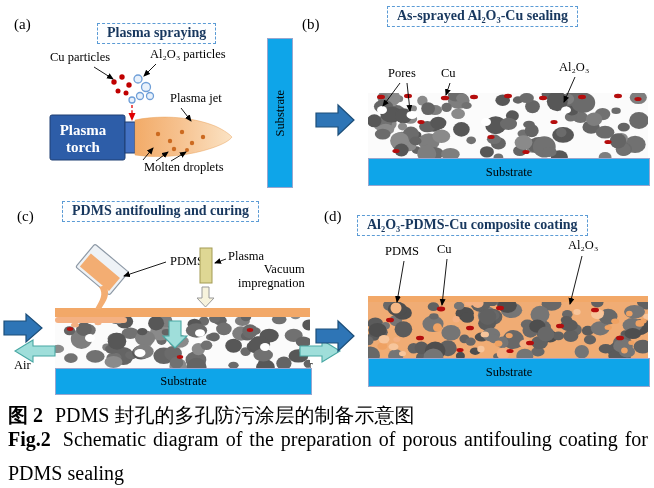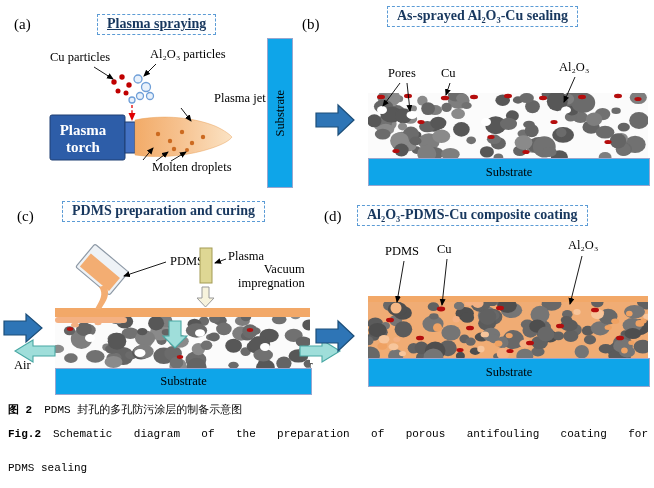--- a/index.html
+++ b/index.html
@@ -9,34 +9,34 @@
   .panel-label{font-size:15px;}
   .title-box{border:1.6px dashed #5b9bd5;color:#17375e;font-weight:bold;font-size:14px;
              padding:1px 9px 2px 9px;background:#fdfeff;white-space:nowrap;}
   .lbl{font-size:12.5px;white-space:nowrap;line-height:1.1;}
   .pre{white-space:pre-line;text-align:right;}
   .substrate{background:#0ea5e9;border:1px solid #98a6cf;display:flex;align-items:center;
              justify-content:center;font-size:12.5px;}
   .substrate-v{display:flex;align-items:center;justify-content:center;}
   .substrate-v span{writing-mode:vertical-rl;transform:rotate(180deg);font-size:12.5px;}
   .torch-label{color:#fff;font-weight:bold;font-size:15px;text-align:center;line-height:1.12;}
-  .cap{font-size:11px;font-family:Liberation Mono, monospace;}
+  .cap{font-size:20px;}
   .cap-label{font-weight:bold;margin-right:12px;}
   .just{text-align:justify;text-align-last:justify;}
   svg{position:absolute;overflow:visible;}
 </style>
 </head>
 <body>
 
 <div class="abs panel-label" style="left:14px;top:16px;">(a)</div>
-<div class="abs title-box" style="left:97px;top:14px;text-decoration:underline;">Plasma spraying</div>
+<div class="abs title-box" style="left:97px;top:23px;">Plasma spraying</div>
 <div class="abs lbl" style="left:50px;top:51px;">Cu particles</div>
 <div class="abs lbl" style="left:150px;top:48px;">Al₂O₃ particles</div>
-<div class="abs lbl" style="left:170px;top:92px;margin-left:44px;">Plasma jet</div>
-<div class="abs lbl" style="left:152px;top:161px;">Molten droplets</div>
+<div class="abs lbl" style="left:170px;top:92px;">Plasma jet</div>
+<div class="abs lbl" style="left:144px;top:161px;">Molten droplets</div>
 
 <svg style="left:40px;top:60px;" width="230" height="140">
   <defs>
     <marker id="mkA" markerWidth="8" markerHeight="8" refX="6" refY="3" orient="auto" markerUnits="userSpaceOnUse" viewBox="0 0 8 8">
       <path d="M0,0L7,3L0,6Z" fill="#000"></path>
     </marker>
     <marker id="mkAr" markerWidth="9" markerHeight="9" refX="6" refY="3.5" orient="auto" markerUnits="userSpaceOnUse" viewBox="0 0 9 9">
       <path d="M0,0L8,3.5L0,7Z" fill="#e00000"></path>
     </marker>
     <linearGradient id="jetGrad" x1="0" y1="0" x2="1" y2="0">
@@ -231,21 +231,21 @@
     <line x1="41" y1="23" x2="44" y2="51" marker-end="url(#mkB)"></line>
     <line x1="84" y1="23" x2="80" y2="35" marker-end="url(#mkB)"></line>
     <line x1="209" y1="17" x2="198" y2="42" marker-end="url(#mkB)"></line>
   </g>
 </svg>
 <div class="abs substrate" style="left:368px;top:158px;width:280px;height:26px;">
   <span>Substrate</span>
 </div>
 
 <div class="abs panel-label" style="left:17px;top:208px;">(c)</div>
-<div class="abs title-box" style="left:62px;top:201px;">PDMS preparation and curing</div>
+<div class="abs title-box" style="left:62px;top:201px;">PDMS antifouling and curing</div>
 <div class="abs lbl" style="left:170px;top:255px;">PDMS</div>
 <div class="abs lbl" style="left:228px;top:250px;">Plasma</div>
 <div class="abs lbl pre" style="left:238px;top:263px;">Vacuum
 impregnation</div>
 <div class="abs lbl" style="left:14px;top:359px;">Air</div>
 <div class="abs lbl" style="left:296px;top:359px;">Air</div>
 
 <svg style="left:0px;top:235px;" width="345" height="165">
   <defs>
     <marker id="mkC" markerWidth="8" markerHeight="8" refX="6" refY="3" orient="auto" markerUnits="userSpaceOnUse" viewBox="0 0 8 8">
@@ -377,21 +377,21 @@
 </svg>
 <div class="abs substrate" style="left:55px;top:368px;width:255px;height:25px;">
   <span>Substrate</span>
 </div>
 
 <svg style="left:314px;top:318px;" width="42" height="36">
   <polygon points="2,11 24,11 24,3 40,18 24,33 24,25 2,25" fill="#2e75b6" stroke="#1c4e79" stroke-width="1.2"></polygon>
 </svg>
 
 <div class="abs panel-label" style="left:324px;top:208px;">(d)</div>
-<div class="abs title-box" style="left:357px;top:205px;">Al₂O₃-PDMS-Cu composite coating</div>
+<div class="abs title-box" style="left:357px;top:215px;">Al₂O₃-PDMS-Cu composite coating</div>
 <div class="abs lbl" style="left:385px;top:245px;">PDMS</div>
 <div class="abs lbl" style="left:437px;top:243px;">Cu</div>
 <div class="abs lbl" style="left:568px;top:239px;">Al₂O₃</div>
 
 <svg style="left:360px;top:238px;" width="294" height="130">
   <defs>
     <marker id="mkD" markerWidth="8" markerHeight="8" refX="6" refY="3" orient="auto" markerUnits="userSpaceOnUse" viewBox="0 0 8 8">
       <path d="M0,0L7,3L0,6Z" fill="#000"></path>
     </marker>
     <clipPath id="clipD">

